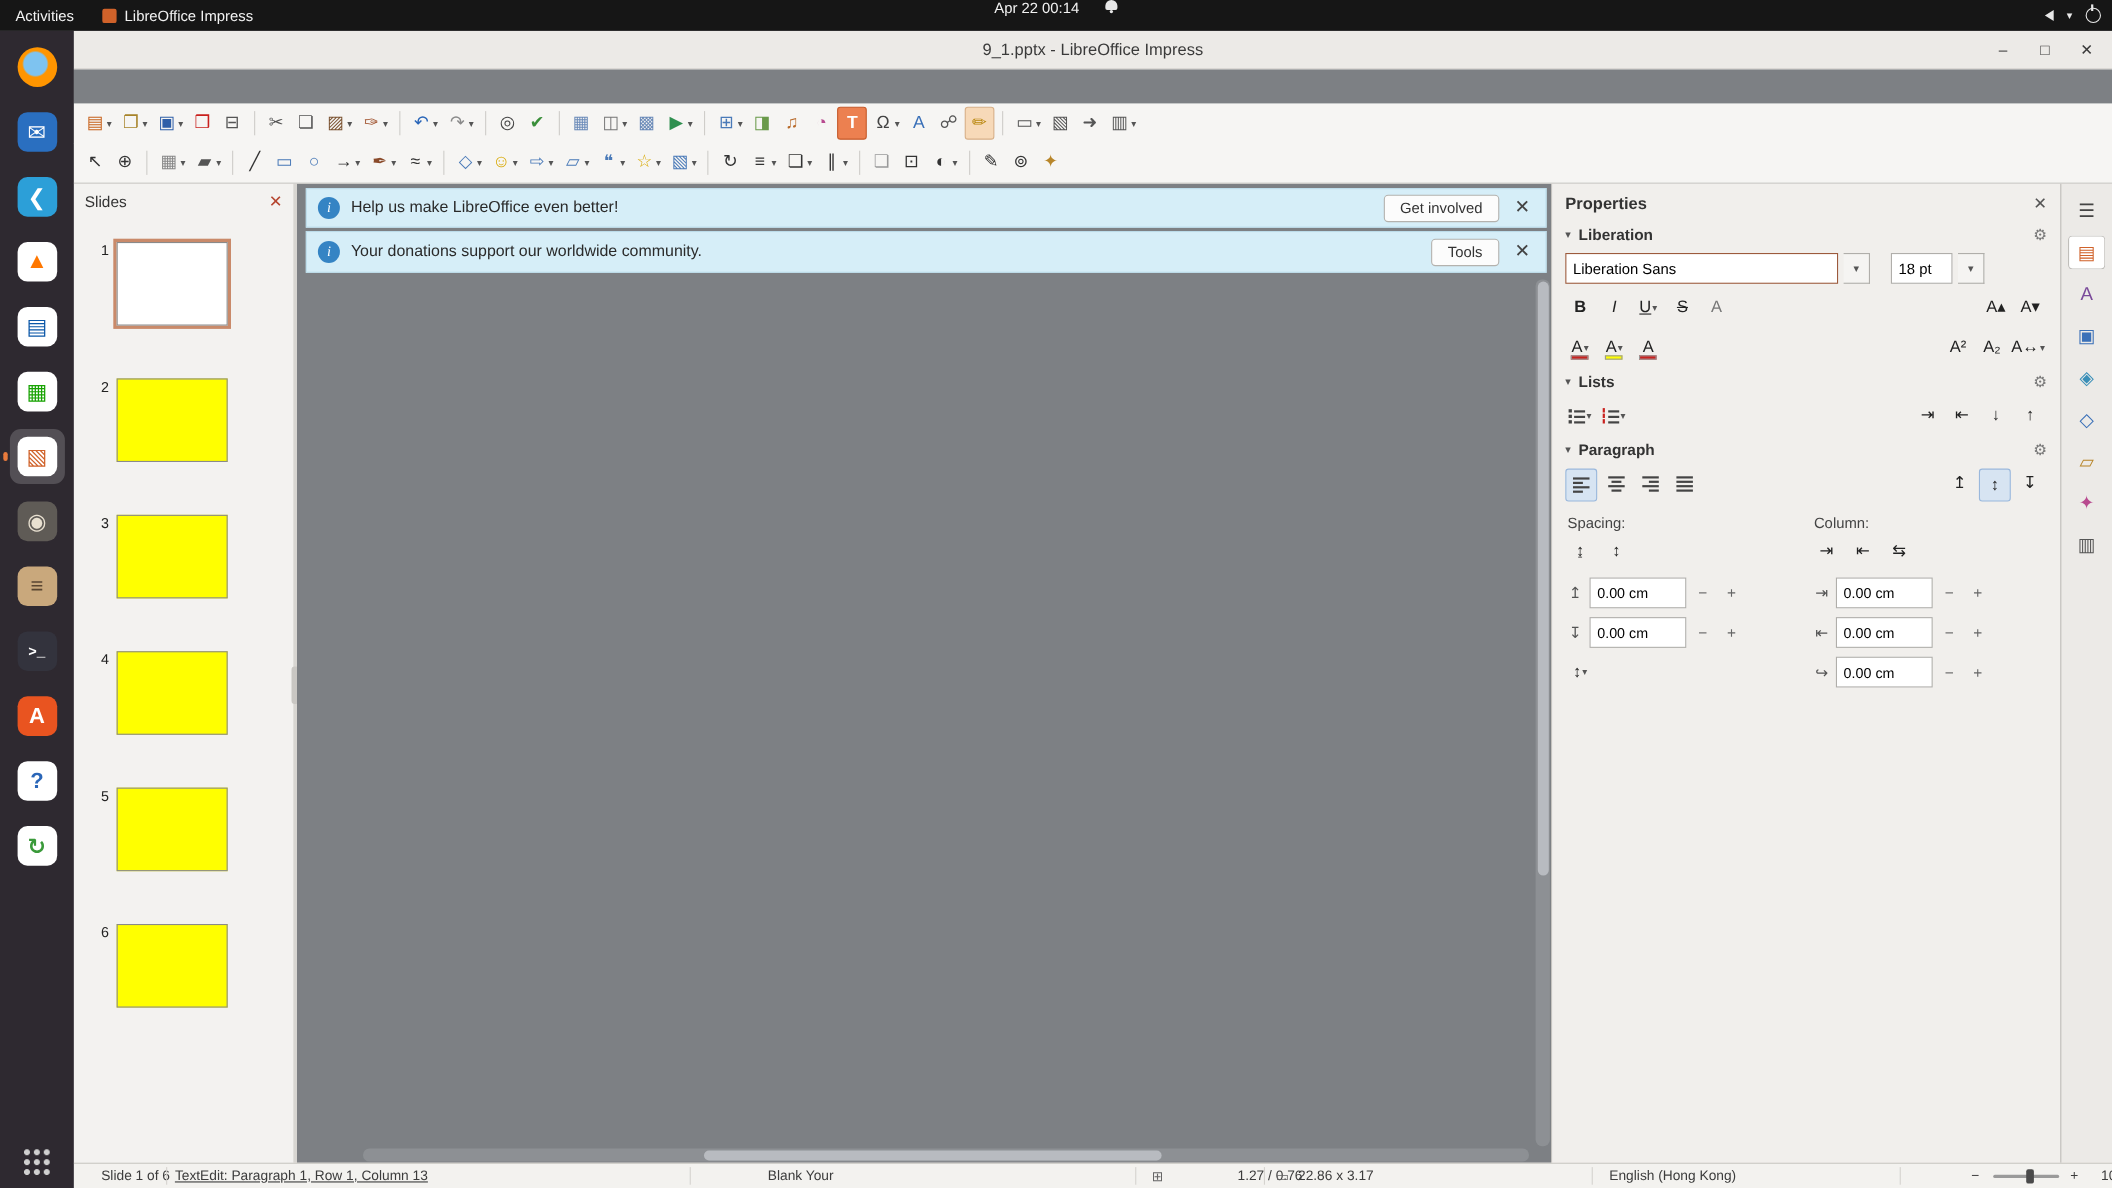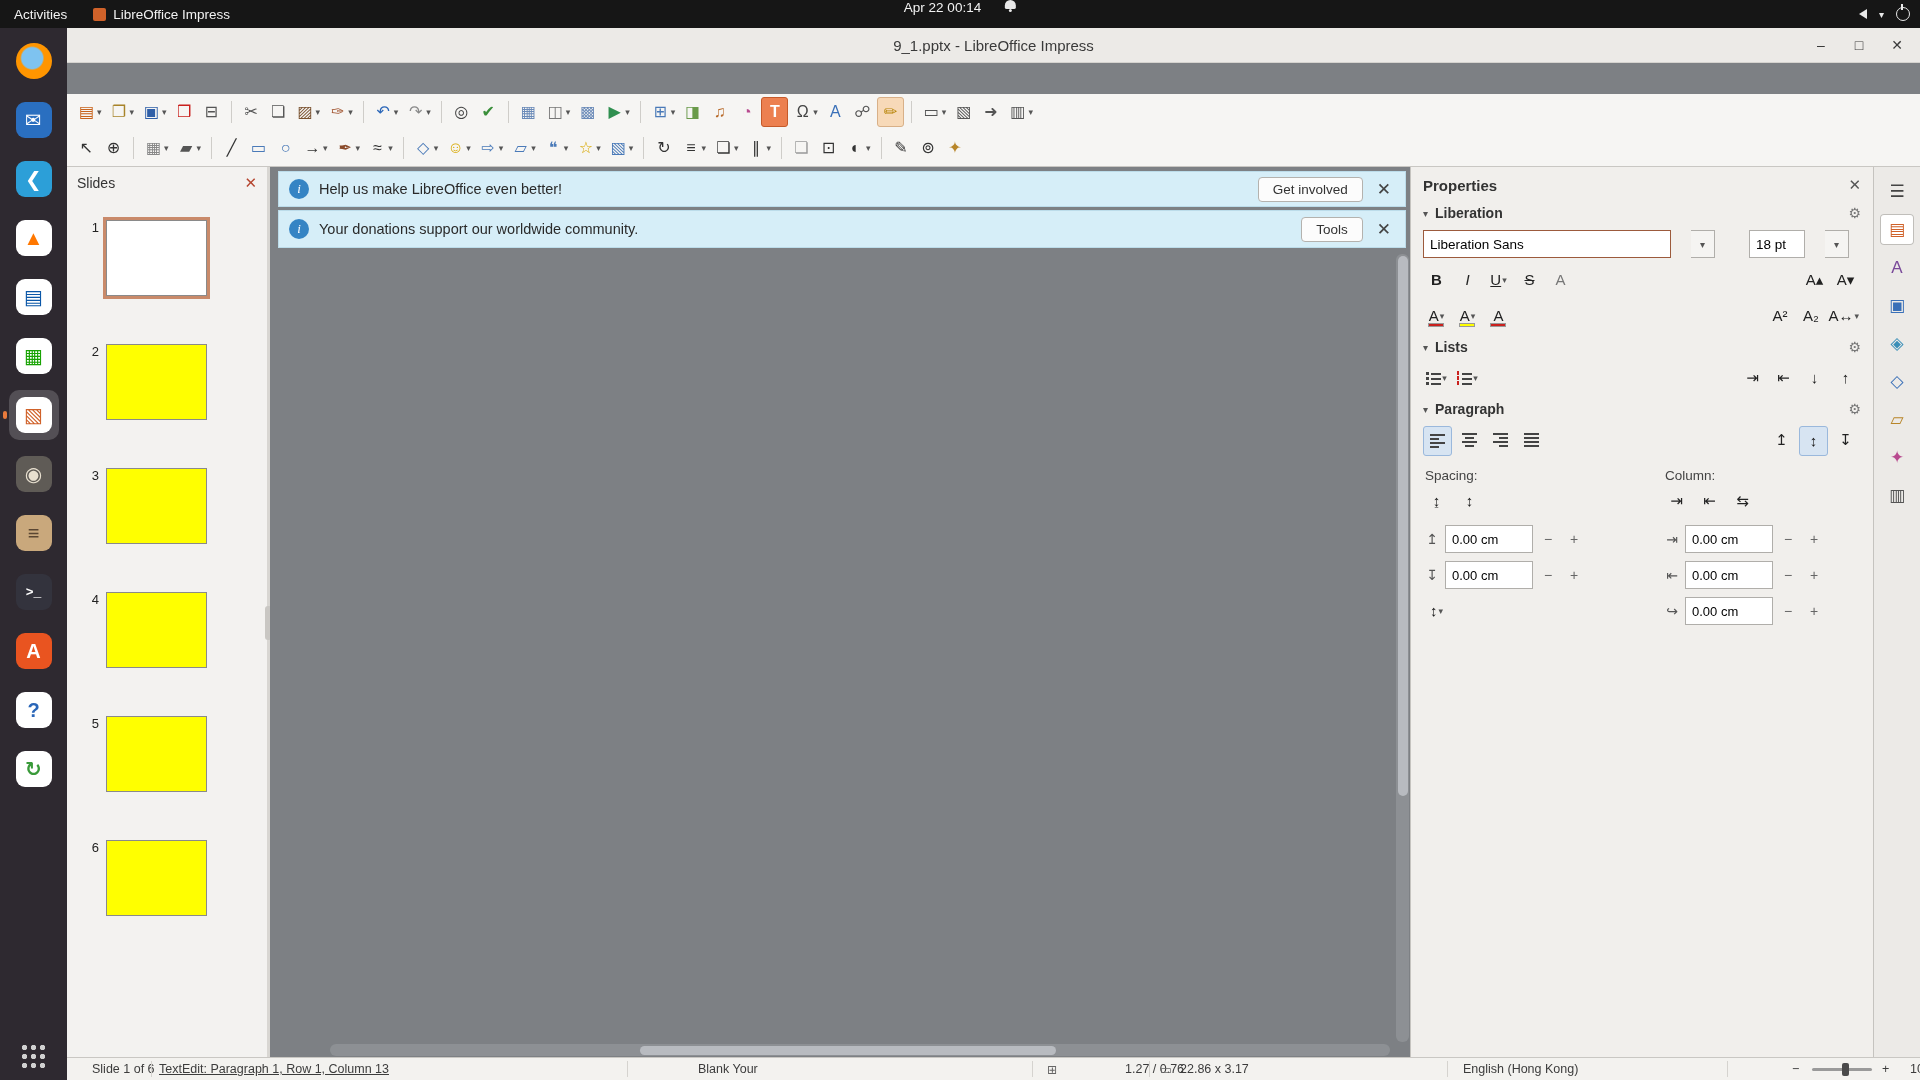--- a/index.html
+++ b/index.html
@@ -98,21 +98,21 @@
   .hscroll .thumb{position:absolute;left:310px;width:416px;top:1.5px;height:9px;background:#b8bbc0;border-radius:5px;}
 
   
   .props{position:absolute;right:47px;top:0;width:463px;bottom:0;background:#f1efec;border-left:1px solid #c5c3bf;
          box-sizing:border-box;font-size:14px;}
   .props-header{display:flex;align-items:center;height:30px;padding:4px 12px 0 12px;font-weight:bold;font-size:15px;color:#333;}
   .props-close{margin-left:auto;font-weight:normal;color:#555;font-size:15px;}
   .sec-header{display:flex;align-items:center;height:26px;padding:0 12px;color:#333;font-weight:bold;}
   .sec-header .sc{font-size:10px;margin-right:7px;color:#555;}
   .sec-header .gear{margin-left:auto;color:#777;font-size:14px;font-weight:normal;}
-  .prow{display:flex;align-items:center;padding:4px 14px 4px 12px;gap:20px;}
+  .prow{display:flex;align-items:center;padding:4px 14px 4px 12px;gap:5px;}
   .grow{flex:1;}
   .pb{display:inline-flex;align-items:center;justify-content:center;min-width:27px;height:28px;border-radius:3px;position:relative;}
   .pb .glyph{font-size:15px;line-height:20px;}
   .pb .dd{font-size:9px;color:#555;margin-left:1px;}
   .pb.active{background:#d7e4f2;border:1px solid #9ab8dc;}
   .pb .colorbar{position:absolute;left:5px;bottom:3px;width:16px;height:4px;border:1px solid #999;box-sizing:border-box;}
   .name-input{width:248px;height:28px;border:1px solid #9c5a3c;background:#fff;font-size:13.5px;padding:0 6px;
               font-family:"Liberation Sans","DejaVu Sans",sans-serif;box-sizing:border-box;}
   .combo-dd{width:24px;height:28px;border:1px solid #b0aeaa;border-left:none;background:#f5f4f2;display:flex;
             align-items:center;justify-content:center;font-size:10px;color:#555;box-sizing:border-box;}
@@ -128,21 +128,21 @@
   .ic-align-justify{background-image:linear-gradient(#444,#444),linear-gradient(#444,#444),linear-gradient(#444,#444),linear-gradient(#444,#444);
     background-size:15px 2px,15px 2px,15px 2px,15px 2px;background-position:0 0,0 4px,0 8px,0 12px;}
   .ic-list-bullet{background-image:linear-gradient(#444,#444),linear-gradient(#444,#444),linear-gradient(#444,#444),
     linear-gradient(#444,#444),linear-gradient(#444,#444),linear-gradient(#444,#444);
     background-size:3px 3px,10px 2px,3px 3px,10px 2px,3px 3px,10px 2px;
     background-position:0 1px,5px 1.5px,0 6px,5px 6.5px,0 11px,5px 11.5px;}
   .ic-list-number{background-image:linear-gradient(#c9211e,#c9211e),linear-gradient(#444,#444),linear-gradient(#c9211e,#c9211e),
     linear-gradient(#444,#444),linear-gradient(#c9211e,#c9211e),linear-gradient(#444,#444);
     background-size:2px 4px,10px 2px,2px 4px,10px 2px,2px 4px,10px 2px;
     background-position:0 0,5px 1.5px,0 5px,5px 6.5px,0 10px,5px 11.5px;}
-  .para-grid{display:grid;grid-template-columns:208px 1fr;column-gap:32px;padding:2px 14px 0 12px;}
+  .para-grid{display:grid;grid-template-columns:208px 1fr;column-gap:16px;padding:2px 14px 0 12px;}
   .col-label{font-size:13.5px;color:#444;padding:6px 0 2px 2px;font-weight:normal;}
   .icons-row{display:flex;gap:6px;padding:2px 0;}
   .field-row{display:flex;align-items:center;gap:4px;margin:8px 0;}
   .fld-ic{width:18px;text-align:center;color:#555;font-size:14px;}
   .num-input{width:88px;height:28px;border:1px solid #b0aeaa;background:#fff;font-size:13px;padding:0 6px;
              font-family:"Liberation Sans","DejaVu Sans",sans-serif;box-sizing:border-box;}
   .step{width:22px;height:26px;display:inline-flex;align-items:center;justify-content:center;color:#666;font-size:14px;
         border-radius:3px;}
 
   

